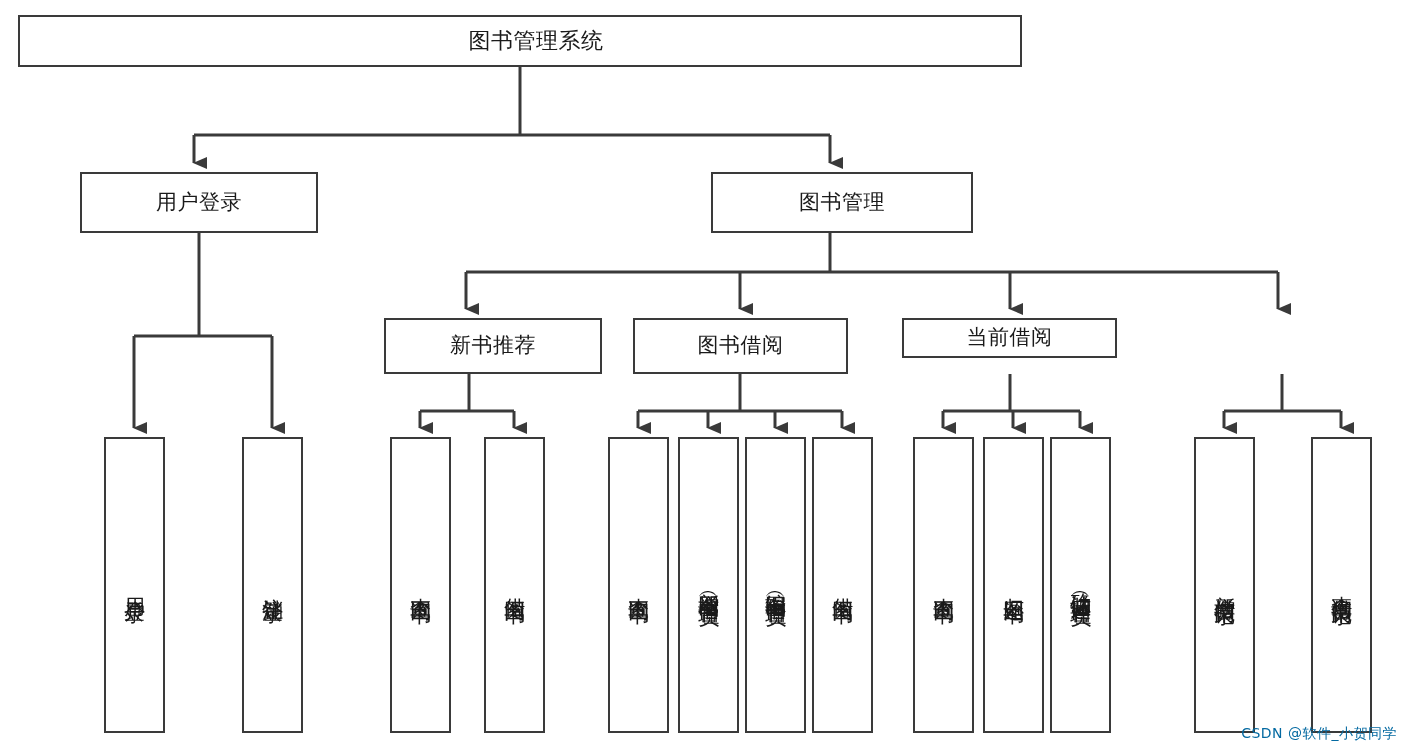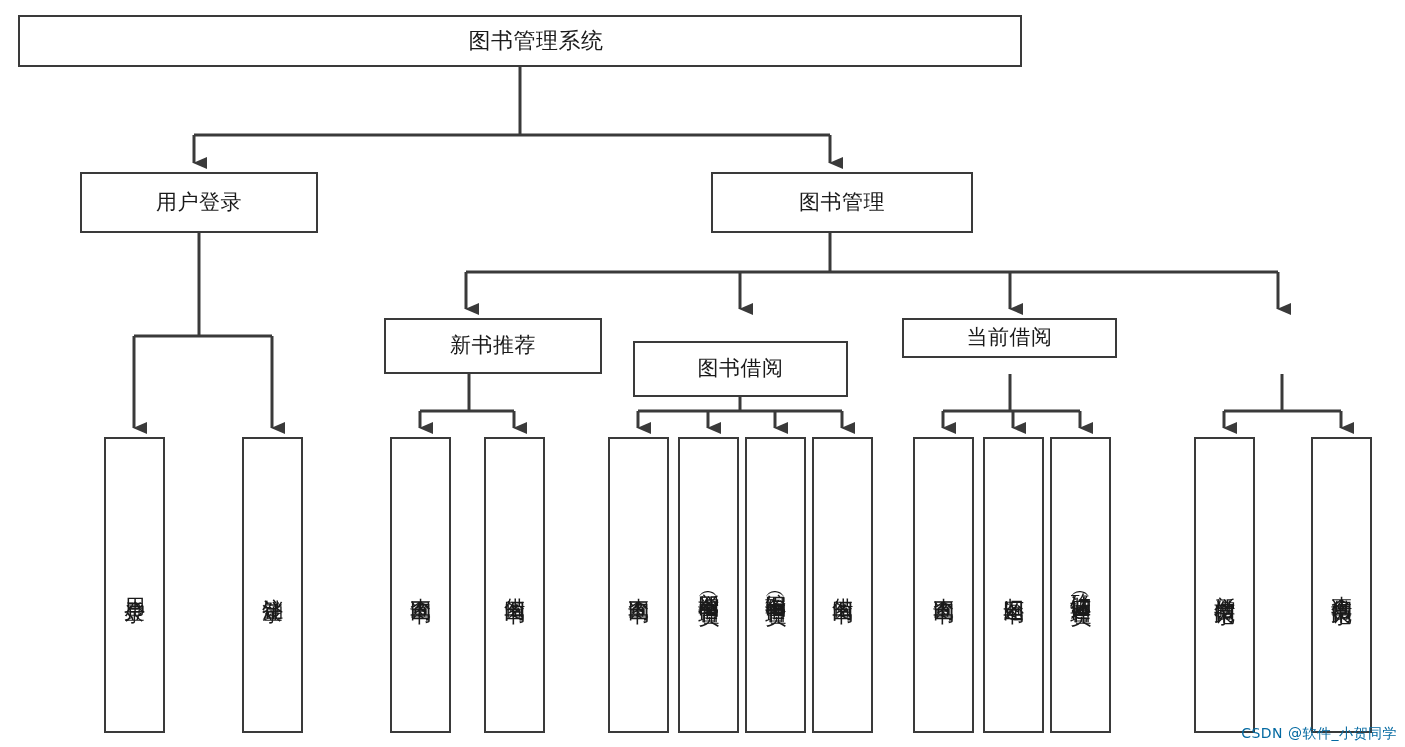--- a/index.html
+++ b/index.html
@@ -135,21 +135,21 @@
   </div>
 
   <div class="node horizontal" style="left:711px; top:172px; width:262px; height:61px;">
     <span class="node-label">图书管理</span>
   </div>
 
   <div class="node horizontal" style="left:360px; top:318px; width:218px; height:56px;margin-left:24px;">
     <span class="node-label">新书推荐</span>
   </div>
 
-  <div class="node horizontal" style="left:633px; top:318px; width:215px; height:56px;margin-top:23px;">
+  <div class="node horizontal" style="left:633px; top:318px; width:215px; height:56px;">
     <span class="node-label">图书借阅</span>
   </div>
 
   <div class="node horizontal" style="left:902px; top:318px; width:215px; height:40px;">
     <span class="node-label">当前借阅</span>
   </div>
 
 
   <div class="node vertical" style="left:104px; top:437px; width:61px; height:296px;">
     <span class="node-label">用户登录</span>

